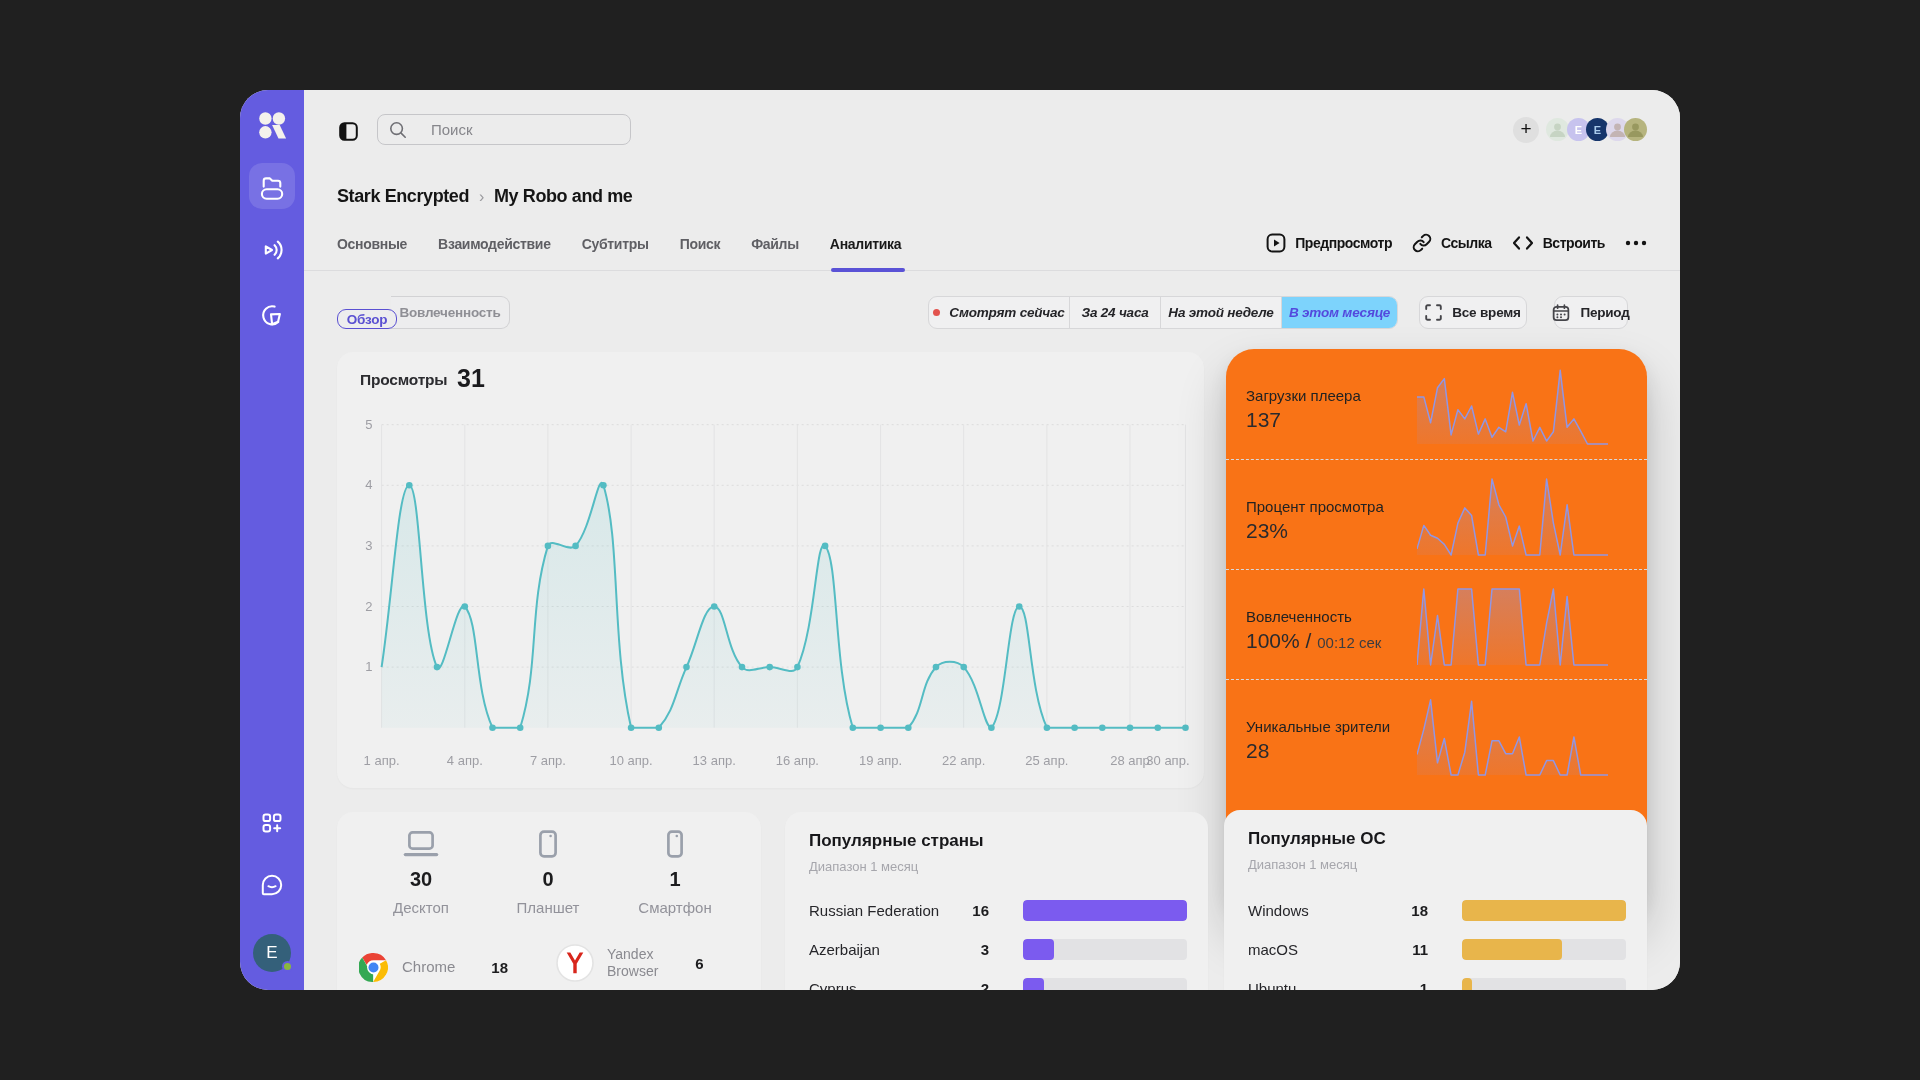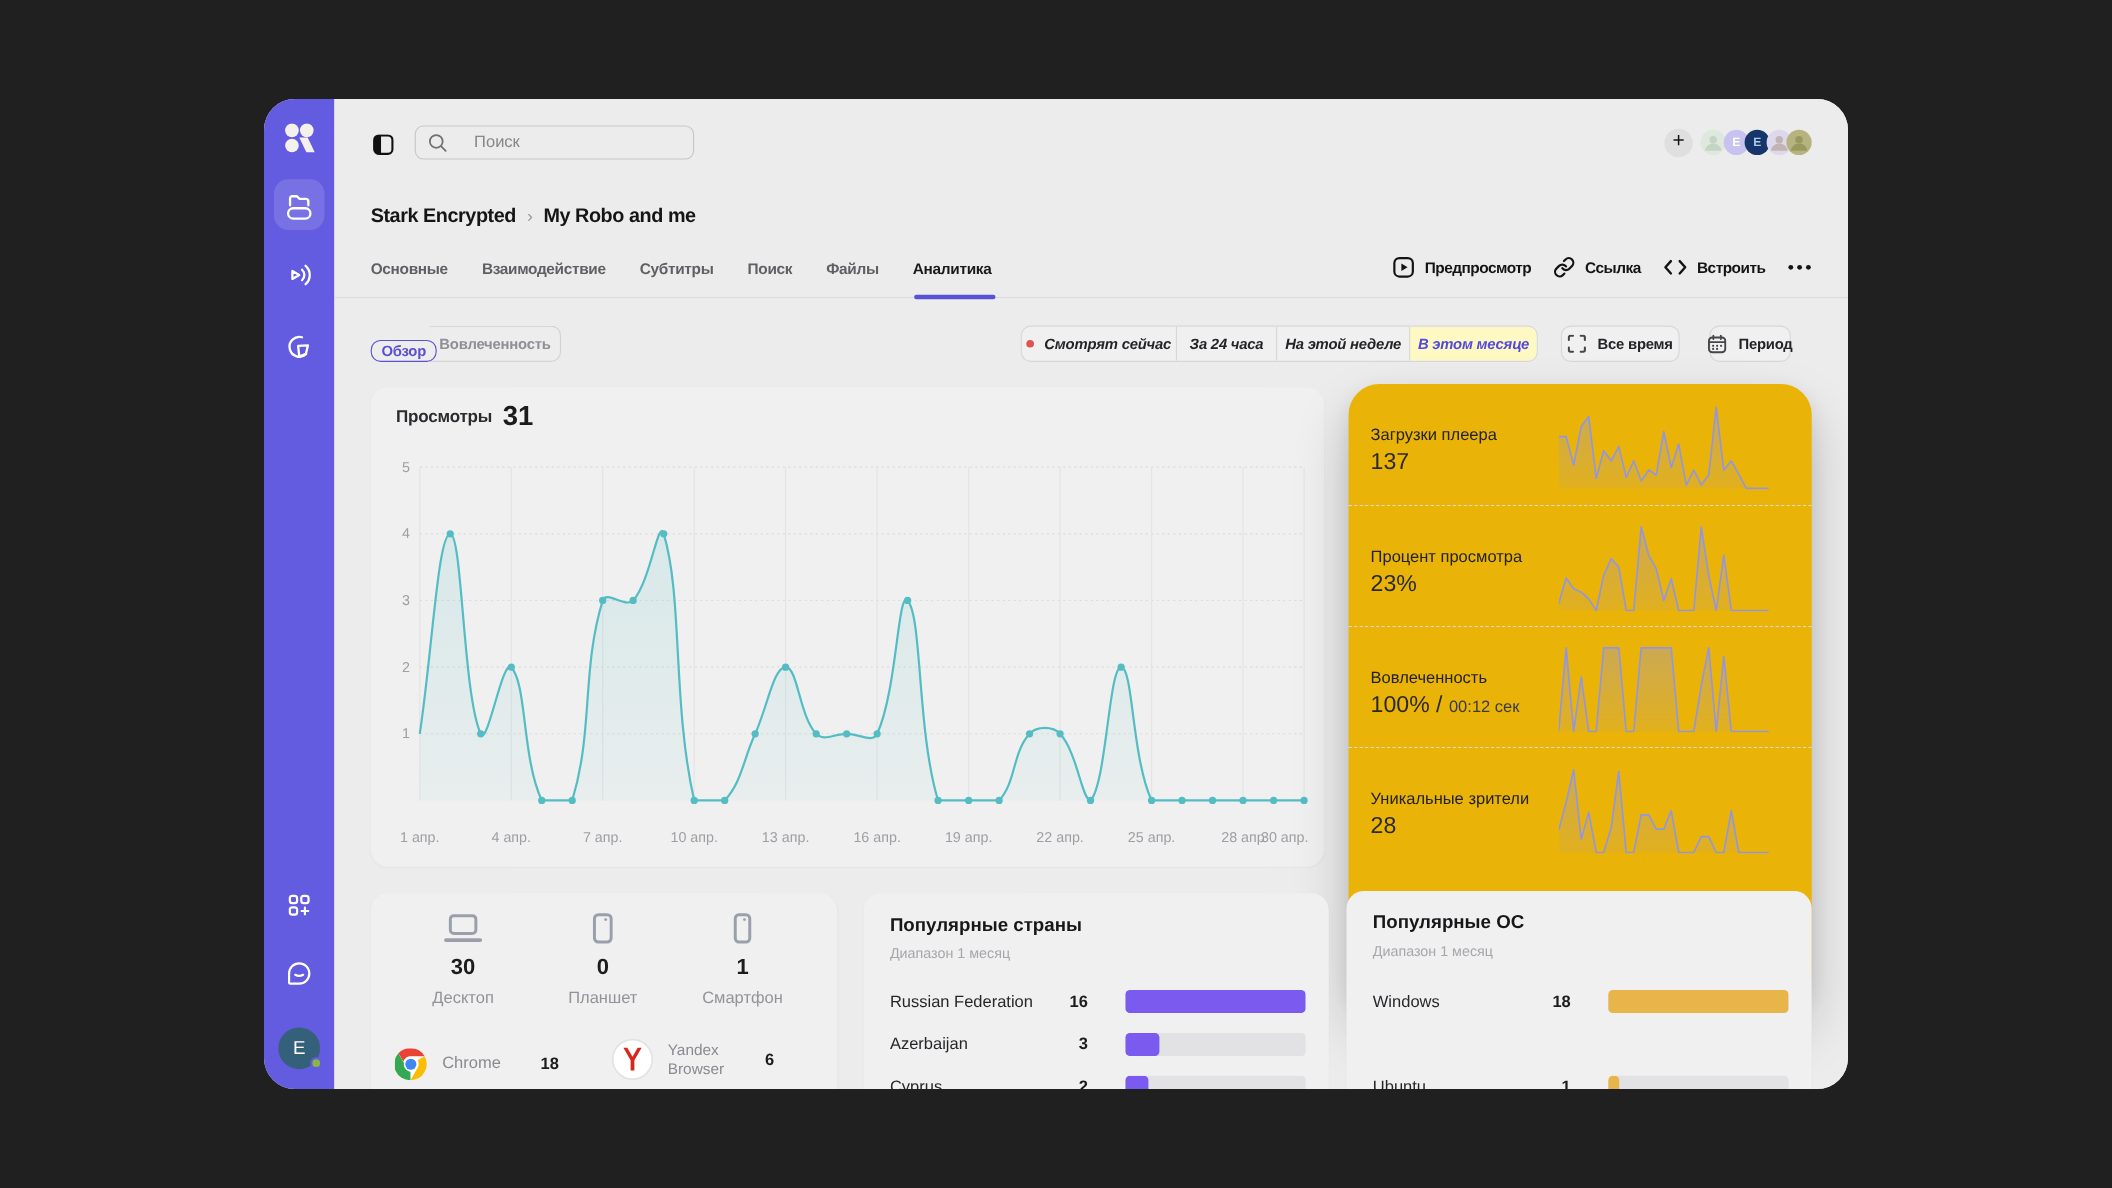--- a/index.html
+++ b/index.html
@@ -32,31 +32,31 @@
 .hbtns svg { flex:none; }
 .pill-left { position:absolute; left:33px; top:206px; display:flex; height:33px; font-size:13.5px; letter-spacing:-0.2px; font-weight:600; white-space:nowrap; }
 .ob { border:1.5px solid #5a50d2; color:#5a50d2; border-radius:9px; width:60px; justify-content:center;
   display:flex; align-items:center; position:relative; z-index:2; background:#ededee;margin-top:13px; }
 .vo { border:1px solid #d2d2d4; border-left:none; color:#8f8f95; border-radius:0 9px 9px 0;
   width:119px; justify-content:center; display:flex; align-items:center; margin-left:-6px; background:#ededee; }
 .seg { position:absolute; left:624px; top:206px; height:33px; display:flex; border:1px solid #d7d7d9;
   border-radius:9px; overflow:hidden; font-size:13.5px; letter-spacing:-0.2px; font-weight:700; color:#242428; background:#f0f0f1;font-style:italic; }
 .seg > div { display:flex; align-items:center; justify-content:center; border-left:1px solid #d7d7d9; white-space:nowrap; }
 .seg > div:first-child { border-left:none; }
-.seg .on { background:#fef9c3; color:#5349dd; }
+.seg .on { background:#7dd3fc; color:#5349dd; }
 .reddot { width:7px; height:7px; border-radius:50%; background:#e2534e; margin-right:9px; }
 .btn { position:absolute; top:206px; height:33px; border:1px solid #d7d7d9; border-radius:9px;
   background:#f0f0f1; display:flex; align-items:center; justify-content:center; gap:10px;
   font-size:13.5px; letter-spacing:-0.2px; font-weight:700; color:#242428; white-space:nowrap; }
 .btn svg { flex:none; }
 .card { position:absolute; background:#f0f0f0; border-radius:16px; box-shadow:0 1px 2px rgba(0,0,0,0.03); }
 #chartcard { left:33px; top:262px; width:867px; height:436px; }
 #chartcard h3 { position:absolute; left:23px; top:19px; font-size:15.5px; letter-spacing:-0.2px; font-weight:700; color:#2c2c30; }
 #chartcard .big { position:absolute; left:120px; top:12px; font-size:25px; font-weight:700; color:#1b1b1e; }
-#statcard { left:922px; top:259px; width:421px; height:565px; background:#eab308; border-radius:28px;
+#statcard { left:922px; top:259px; width:421px; height:565px; background:#f97316; border-radius:28px;
   box-shadow:0 26px 50px rgba(0,0,0,0.20), 0 8px 18px rgba(0,0,0,0.08); }
 .srow { position:relative; height:110px; padding:0 0 0 20px; }
 .srow + .srow { border-top:1px dashed #d9d9dc; }
 .srow .lb { position:absolute; left:20px; top:38px; font-size:15px; color:#222; }
 .srow .vl { position:absolute; left:20px; top:59px; font-size:21px; color:#2a2a2e; }
 .srow .vl small { font-size:15px; color:#3c3c40; }
 .srow svg { position:absolute; right:39px; top:16px; }
 #devcard { left:33px; top:722px; width:424px; height:210px; }
 .dcol { position:absolute; top:17px; width:100px; text-align:center; }
 .dcol .n { font-size:20px; font-weight:700; color:#1c1c1e; margin-top:7px; }
@@ -434,20 +434,27 @@
   <div class="card" id="oscard">
     <div class="ctitle">Популярные ОС</div>
     <div class="csub">Диапазон 1 месяц</div>
     <div class="prow" style="top:90px">
           <span class="nm">Windows</span>
           <span class="vv">18</span>
       <span class="bar">
             <i style="width:100%; background:#e8b54b"></i>
           </span>
         </div>
+    <div class="prow" style="top:129px">
+          <span class="nm">macOS</span>
+          <span class="vv">11</span>
+      <span class="bar">
+            <i style="width:61%; background:#e8b54b"></i>
+          </span>
+        </div>
     <div class="prow" style="top:168px">
           <span class="nm">Ubuntu</span>
           <span class="vv">1</span>
       <span class="bar">
             <i style="width:6%; background:#e8b54b"></i>
           </span>
         </div>
   </div>
  </div>
 </div>

